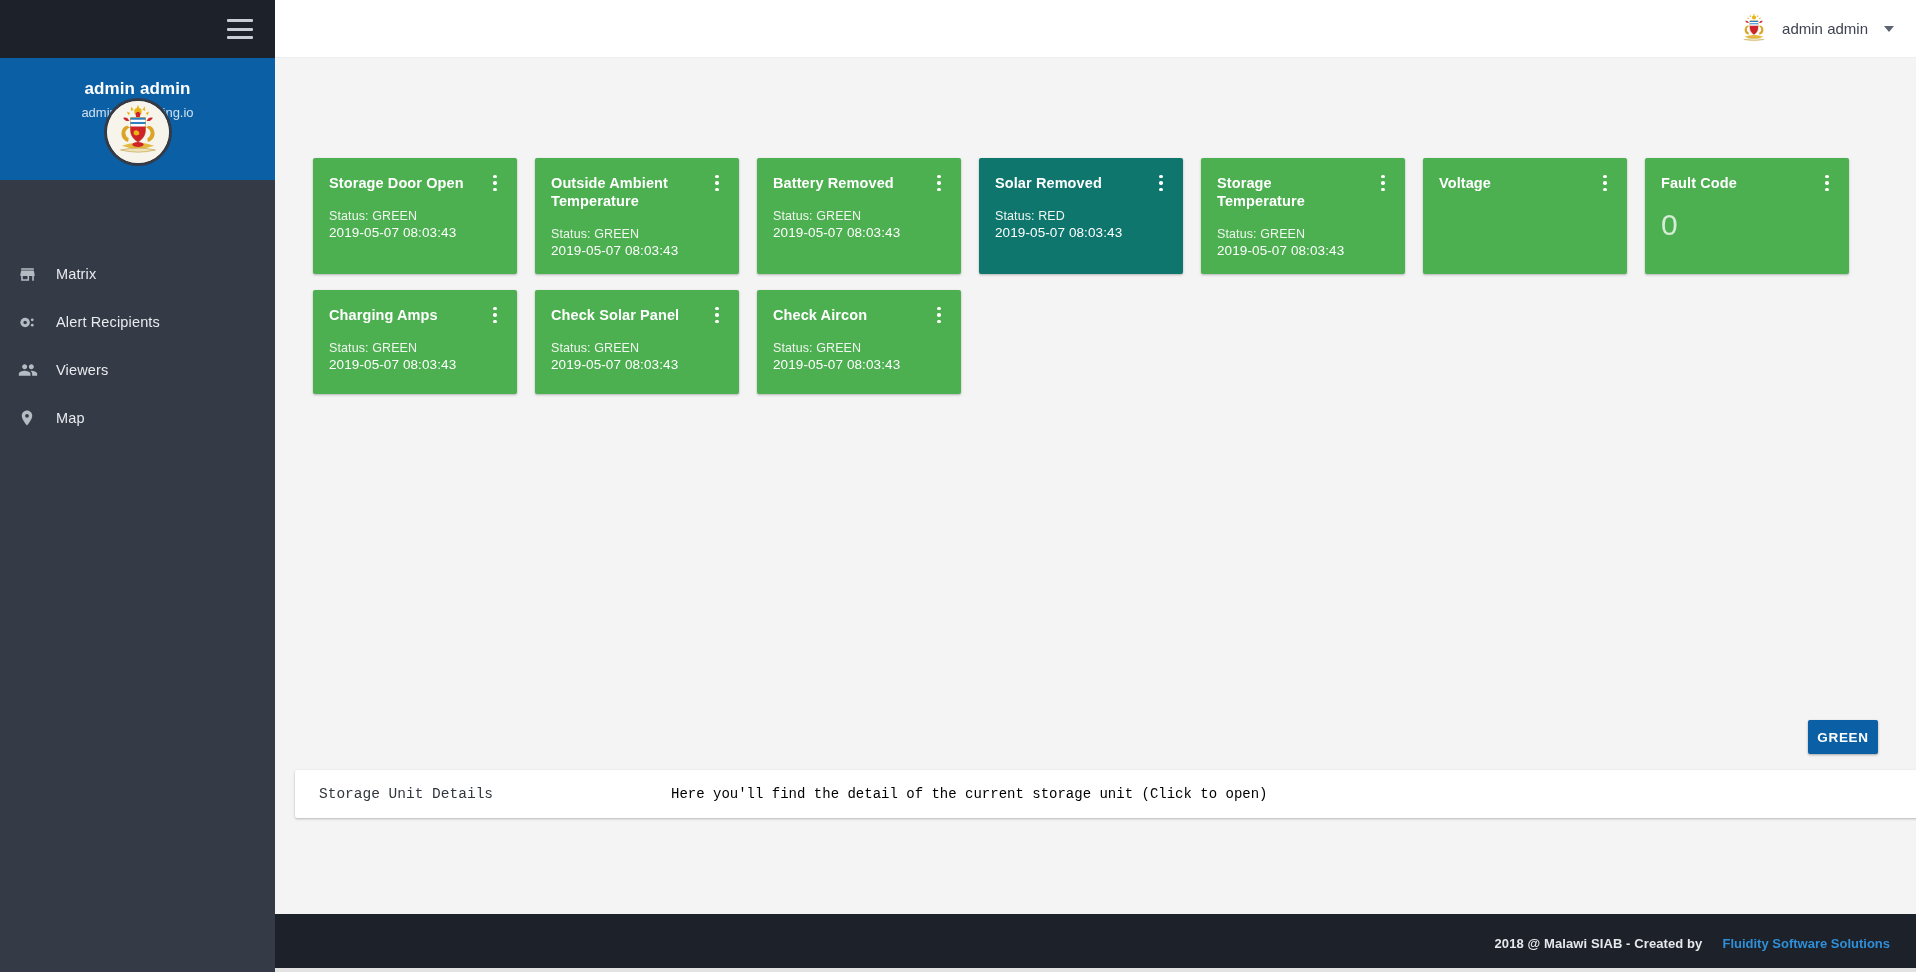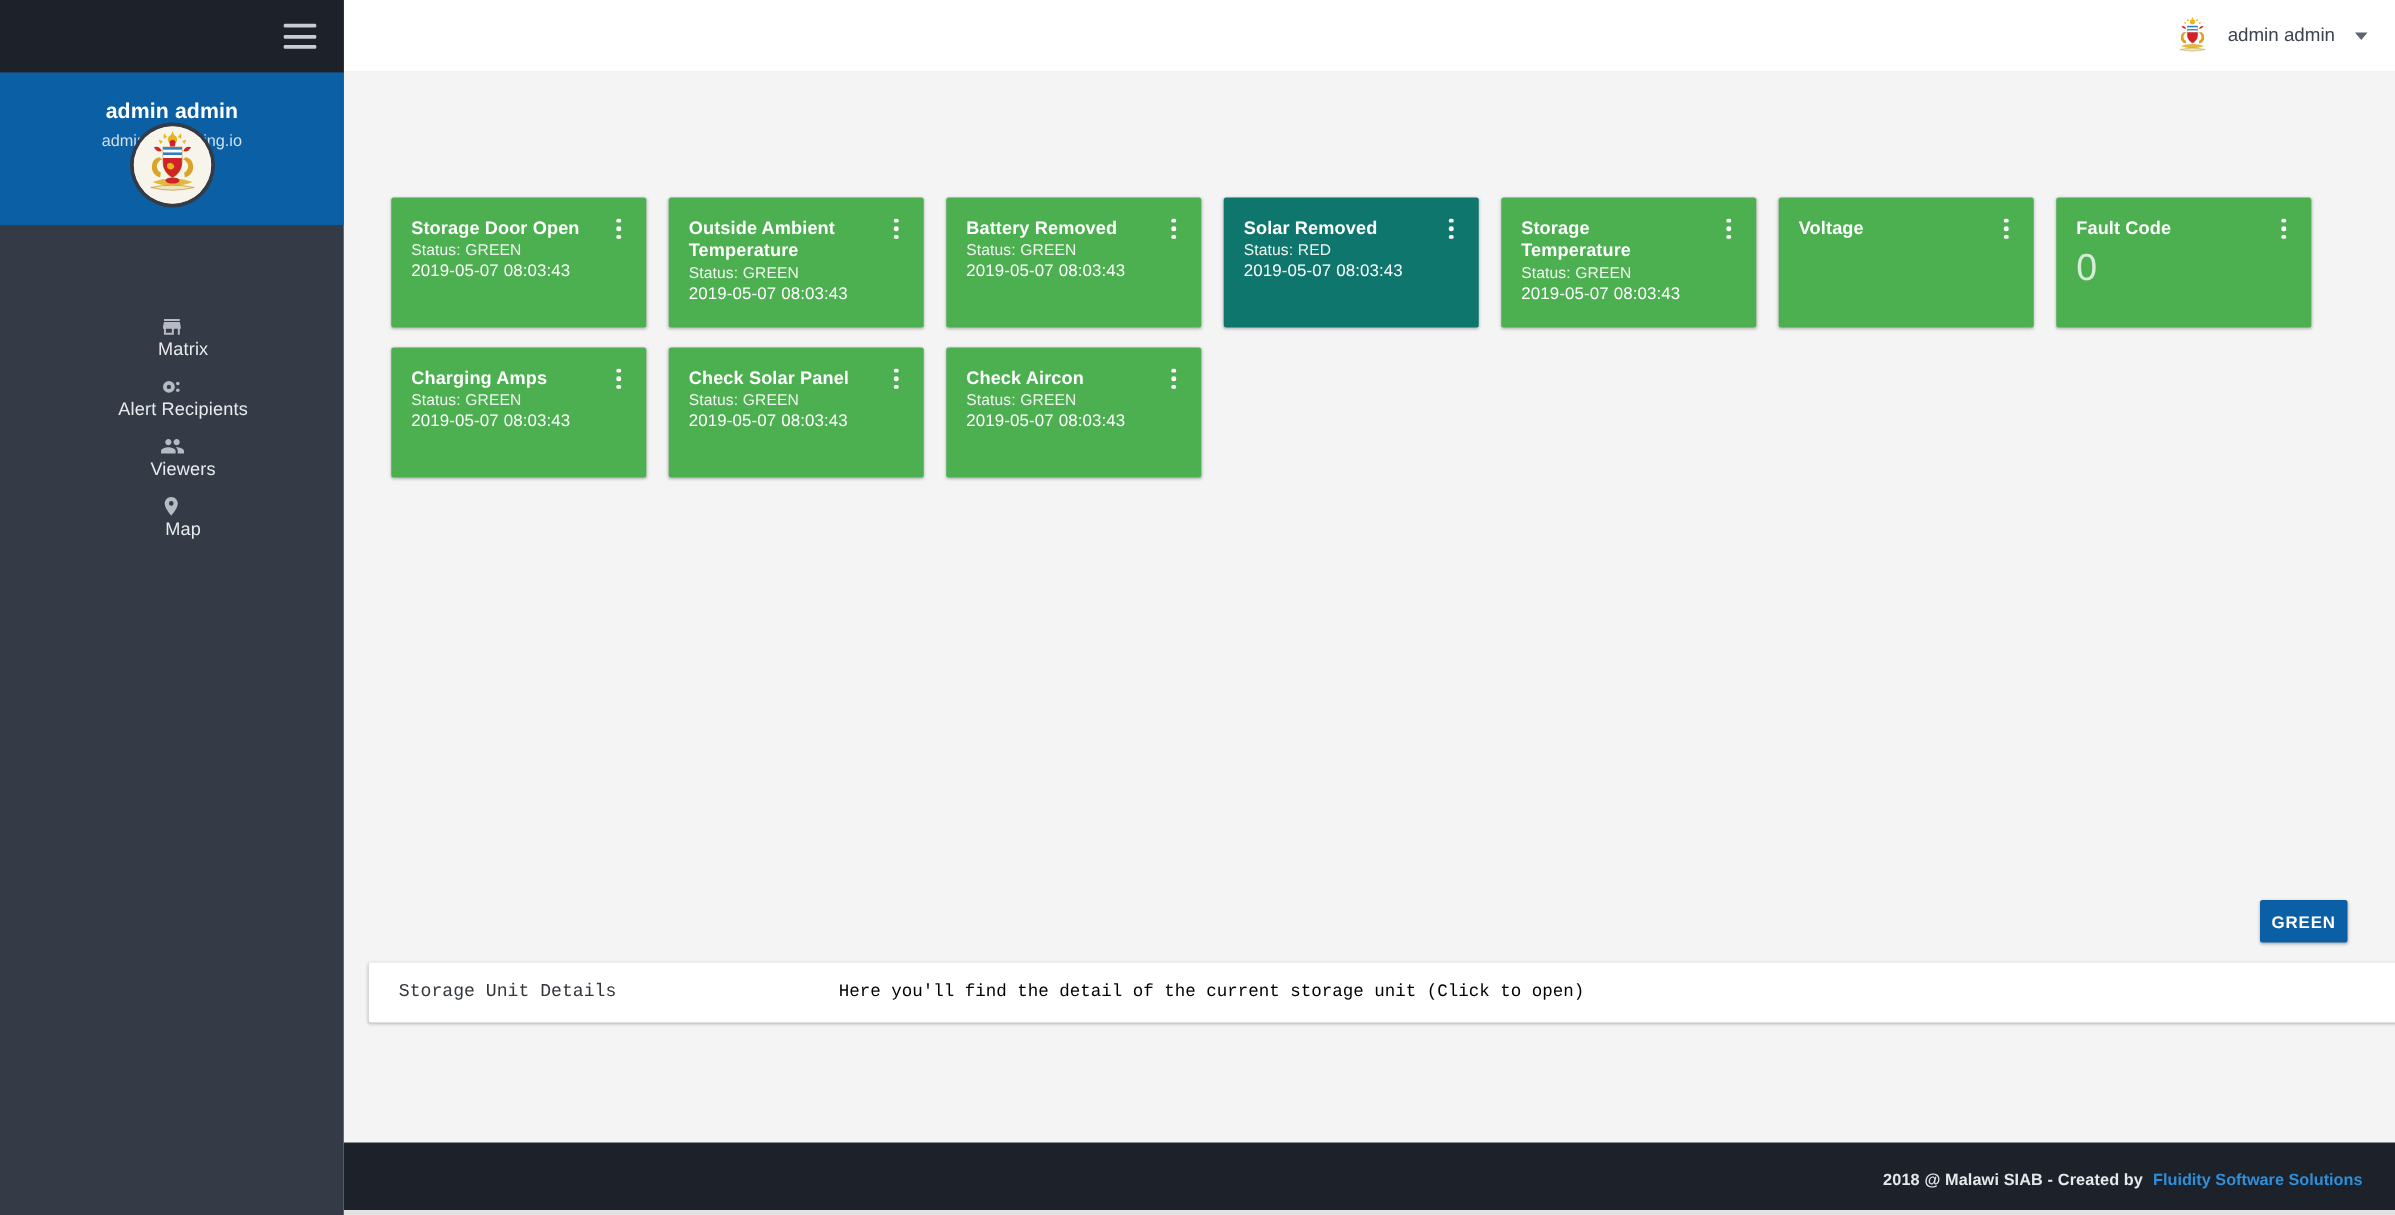--- a/index.html
+++ b/index.html
@@ -89,21 +89,20 @@
     margin-top: 62px;
     padding-top: 8px;
   }
   .nav-item {
     display: flex;
     align-items: center;
     height: 48px;
     padding-left: 18px;
     cursor: pointer;
     color: #e4e7ea;
-    flex-direction: column;
   }
   .nav-icon {
     width: 26px; height: 22px;
     margin-right: 12px;
     display: flex; align-items: center; justify-content: flex-start;
     color: #b6bbc3;
     flex: 0 0 auto;
   }
   .nav-icon svg { fill: #b6bbc3; display: block; }
   .nav-label {
@@ -201,21 +200,21 @@
     justify-content: center;
     gap: 3px;
     cursor: pointer;
   }
   .card-menu i {
     display: block;
     width: 3.5px; height: 3.5px;
     border-radius: 50%;
     background: #ffffff;
   }
-  .card-body { }
+  .card-body { margin-top: 16px; }
   .card-status {
     font-size: 12.5px;
     line-height: 16px;
     color: #f0f7f0;
     letter-spacing: .1px;
   }
   .card-time {
     font-size: 13.5px;
     line-height: 18px;
     color: #ffffff;
@@ -300,21 +299,21 @@
     font-size: 13px;
     font-weight: bold;
     color: #e6e9ec;
     letter-spacing: .1px;
   }
   .footer-link {
     font-size: 13px;
     font-weight: bold;
     color: #2f8fd8;
     text-decoration: none;
-    margin-left: 8px;
+    margin-left: 20px;
     cursor: pointer;
   }
 
   
   .bottom-strip {
     position: absolute;
     left: 0; bottom: 0;
     width: 1916px; height: 4px;
     background: #e2e2e2;
   }

